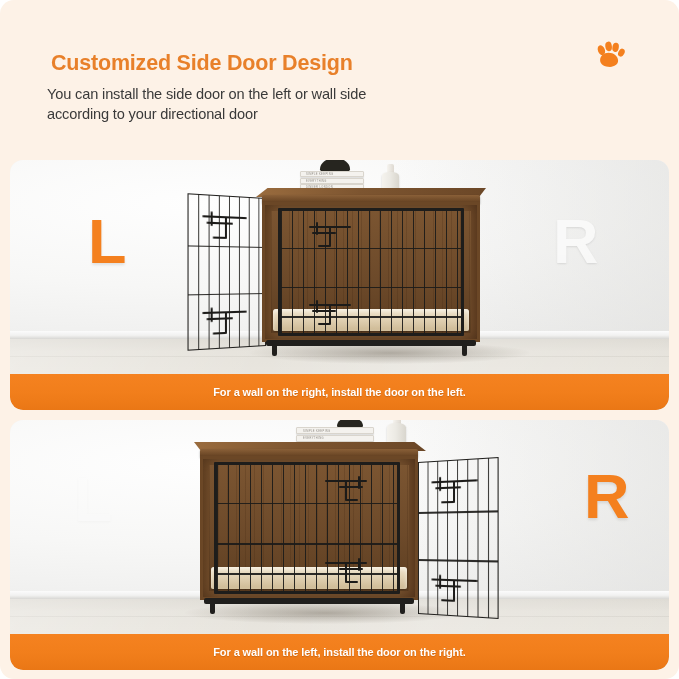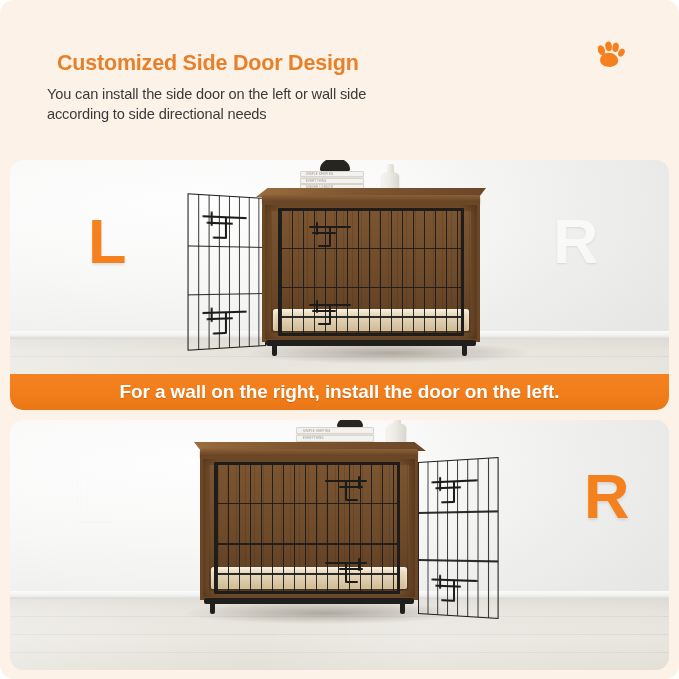--- a/index.html
+++ b/index.html
@@ -12,21 +12,21 @@
   .page{
     position:relative;width:679px;height:679px;
     background:#fdf2e7;
     border-radius:14px;
     overflow:hidden;
   }
 
   
   .header{position:absolute;left:0;top:0;width:679px;height:150px;}
   .title{
-    position:absolute;left:57px;top:51px;
+    position:absolute;left:51px;top:51px;
     font-size:21.5px;font-weight:bold;letter-spacing:-0.2px;
     color:#e8802a;white-space:nowrap;
   }
   .subtitle{
     position:absolute;left:47px;top:85px;width:520px;
     font-size:14.6px;line-height:19.5px;color:#3a3a3a;
     letter-spacing:-0.15px;
   }
   .subtitle .ln{display:block;white-space:nowrap;}
 
@@ -88,21 +88,21 @@
   #p1-R{left:553px;top:210px;}
 
   
   .banner{
     position:absolute;left:0;bottom:0;width:100%;height:36px;
     background:linear-gradient(to bottom,#f58220 0%,#f17e1b 55%,#ea7715 100%);
     display:flex;align-items:center;justify-content:center;
     border-bottom-left-radius:13px;border-bottom-right-radius:13px;
   }
   .banner span{
-    color:#ffffff;font-size:19px;font-weight:bold;letter-spacing:-0.1px;
+    color:#ffffff;font-size:11px;font-weight:bold;letter-spacing:-0.1px;
     text-shadow:0 1px 1px rgba(140,60,0,.35);
   }
 
   
   .crate{position:absolute;}
   .crate .top{
     position:absolute;left:0;top:0;width:100%;height:9px;
     background:linear-gradient(to bottom,#8a6038 0%,#6f4a28 60%,#5a3a1e 100%);
     border-radius:2px;
     box-shadow:0 1px 2px rgba(0,0,0,.35);
@@ -197,21 +197,21 @@
 </style>
 </head>
 <body>
 
 <div class="page">
 
   <div class="header">
     <div class="title">Customized Side Door Design</div>
     <div class="subtitle">
       <span class="ln">You can install the side door on the left or wall side</span>
-      <span class="ln">according to side directional needs</span>
+      <span class="ln">according to your directional door</span>
     </div>
 
     <svg class="paw" viewBox="0 0 36 36">
       <g fill="#F4801E">
         <ellipse cx="9.4" cy="12.2" rx="3.5" ry="5.0" transform="rotate(-22 9.4 12.2)"></ellipse>
         <ellipse cx="16.6" cy="8.4" rx="3.3" ry="4.8" transform="rotate(-8 16.6 8.4)"></ellipse>
         <ellipse cx="23.6" cy="9.4" rx="3.2" ry="4.6" transform="rotate(10 23.6 9.4)"></ellipse>
         <ellipse cx="29.4" cy="14.6" rx="3.0" ry="4.2" transform="rotate(28 29.4 14.6)"></ellipse>
         <path d="M16.5 14.8c5.2 0 9.6 3.4 9.6 7.8 0 3.9-3.6 6.3-8.1 6.3-5.3 0-9.9-2.3-9.9-6.6 0-4.4 3.6-7.5 8.4-7.5z"></path>
       </g>
@@ -394,15 +394,18 @@
           <div class="lv" style="left:8px;top:0px;height:14px;"></div>
           <div class="lv" style="left:22px;top:4px;height:22px;"></div>
           <div class="lh" style="left:10px;top:24px;width:13px;"></div>
         </div>
       </div>
 
       <div class="bigletter letter-off" style="position:absolute;left:64px;top:48px;opacity:.14;">L</div>
       <div class="bigletter letter-on" style="position:absolute;left:574px;top:45px;">R</div>
     </div>
 
+    <div class="banner">
+      <span>For a wall on the left, install the door on the right.</span>
+    </div>
   </div>
 
 </div>
 
 </body></html>

